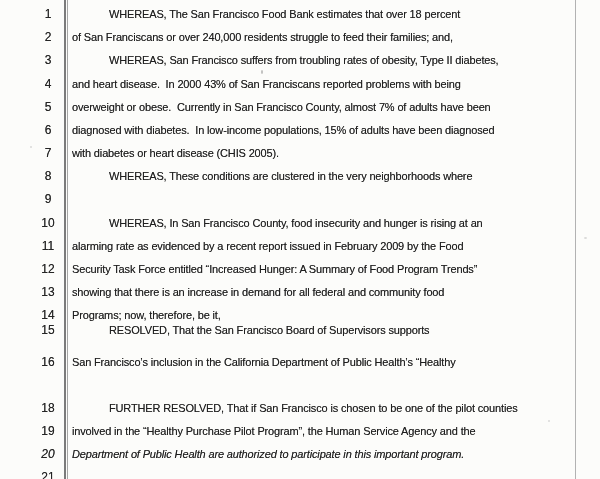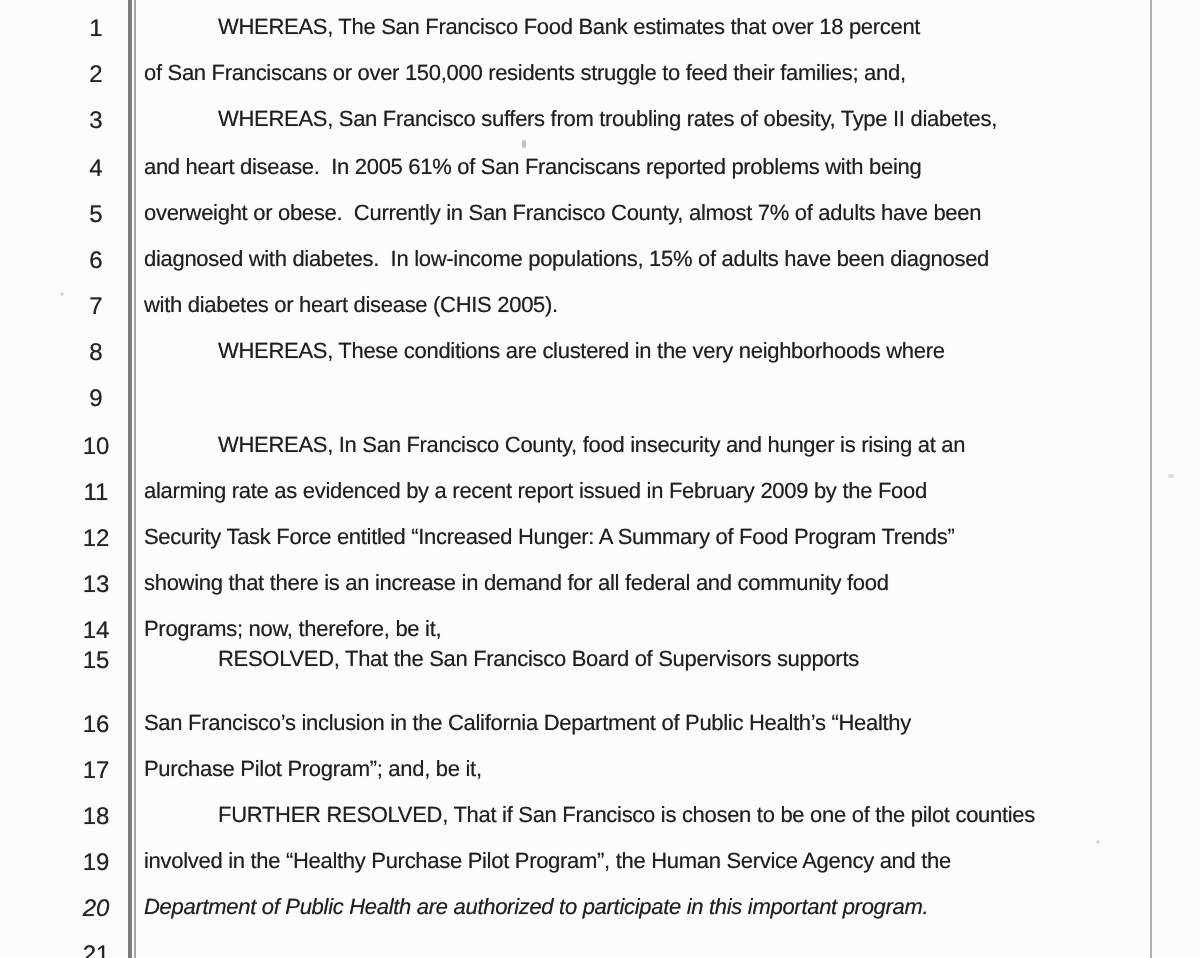--- a/index.html
+++ b/index.html
@@ -52,29 +52,29 @@
   <div class="lrule-b"></div>
   <div class="rrule"></div>
 
   <div class="lines" id="lines-container">
       <div class="row" style="top: 3px;">
         <span class="num">1</span>
         <span class="txt indent">WHEREAS, The San Francisco Food Bank estimates that over 18 percent</span>
       </div>
       <div class="row" style="top: 26.17px;">
         <span class="num">2</span>
-        <span class="txt">of San Franciscans or over 150,000 residents struggle to feed their families; and,</span>
+        <span class="txt">of San Franciscans or over 240,000 residents struggle to feed their families; and,</span>
       </div>
       <div class="row" style="top: 49.34px;">
         <span class="num">3</span>
         <span class="txt indent">WHEREAS, San Francisco suffers from troubling rates of obesity, Type II diabetes,</span>
       </div>
       <div class="row" style="top: 72.51px;">
         <span class="num">4</span>
-        <span class="txt">and heart disease.  In 2005 61% of San Franciscans reported problems with being</span>
+        <span class="txt">and heart disease.  In 2000 43% of San Franciscans reported problems with being</span>
       </div>
       <div class="row" style="top: 95.68px;">
         <span class="num">5</span>
         <span class="txt">overweight or obese.  Currently in San Francisco County, almost 7% of adults have been</span>
       </div>
       <div class="row" style="top: 118.85px;">
         <span class="num">6</span>
         <span class="txt">diagnosed with diabetes.  In low-income populations, 15% of adults have been diagnosed</span>
       </div>
       <div class="row" style="top: 142.02px;">
@@ -109,24 +109,20 @@
         <span class="txt">Programs; now, therefore, be it,</span>
       </div>
       <div class="row" style="top: 319px;">
         <span class="num">15</span>
         <span class="txt indent">RESOLVED, That the San Francisco Board of Supervisors supports</span>
       </div>
       <div class="row" style="top: 350.55px; padding-left: 30px;">
         <span class="num">16</span>
         <span class="txt">San Francisco’s inclusion in the California Department of Public Health’s “Healthy</span>
       </div>
-      <div class="row" style="top: 373.72px;">
-        <span class="num">17</span>
-        <span class="txt">Purchase Pilot Program”; and, be it,</span>
-      </div>
       <div class="row" style="top: 396.89px;">
         <span class="num">18</span>
         <span class="txt indent">FURTHER RESOLVED, That if San Francisco is chosen to be one of the pilot counties</span>
       </div>
       <div class="row" style="top: 420.06px;">
         <span class="num">19</span>
         <span class="txt">involved in the “Healthy Purchase Pilot Program”, the Human Service Agency and the</span>
       </div>
       <div class="row" style="top: 443.23px; font-style: italic;">
         <span class="num">20</span>

